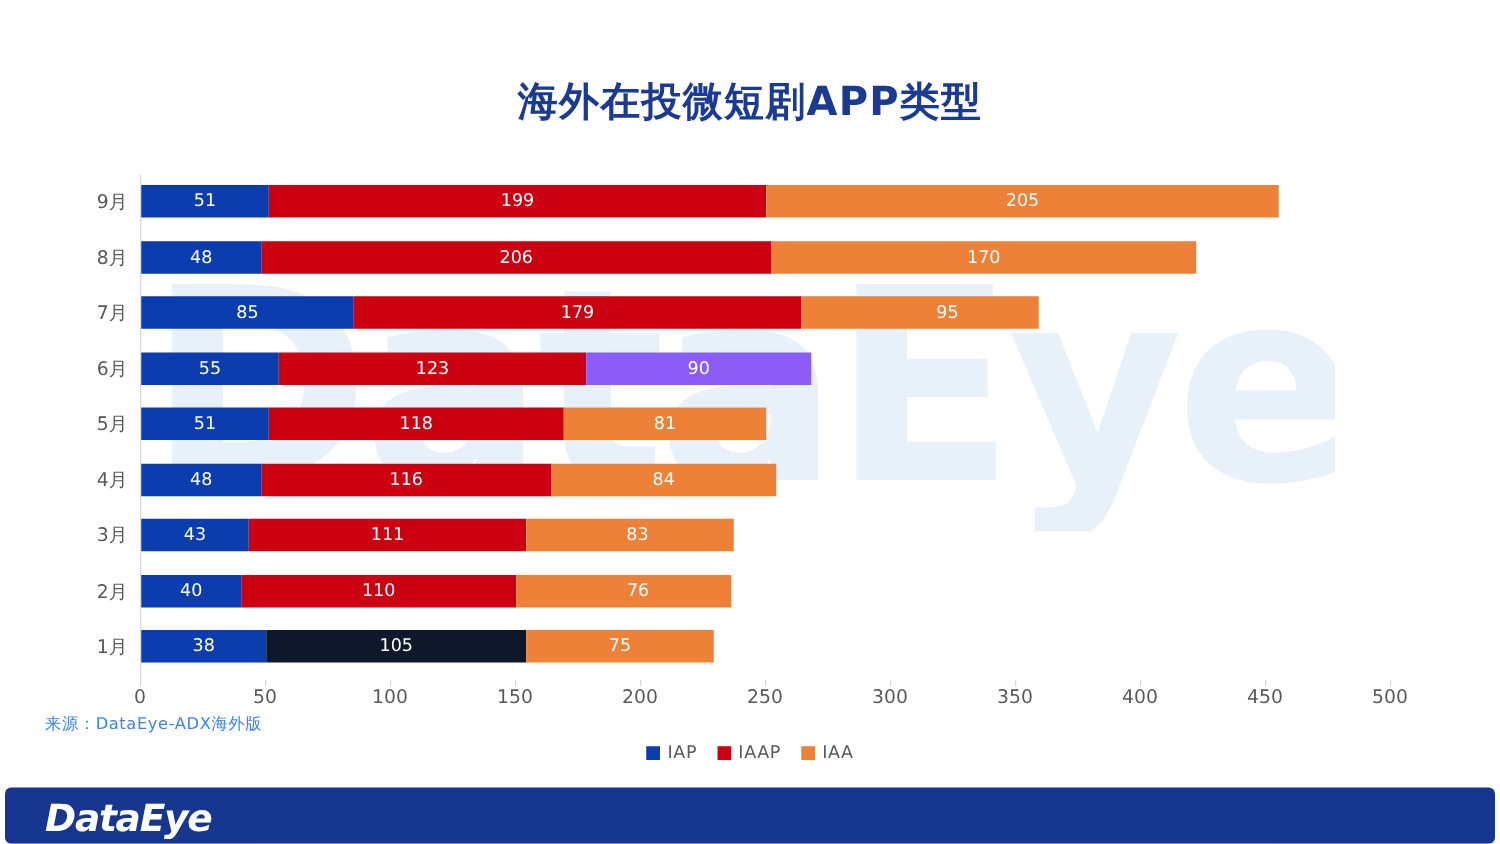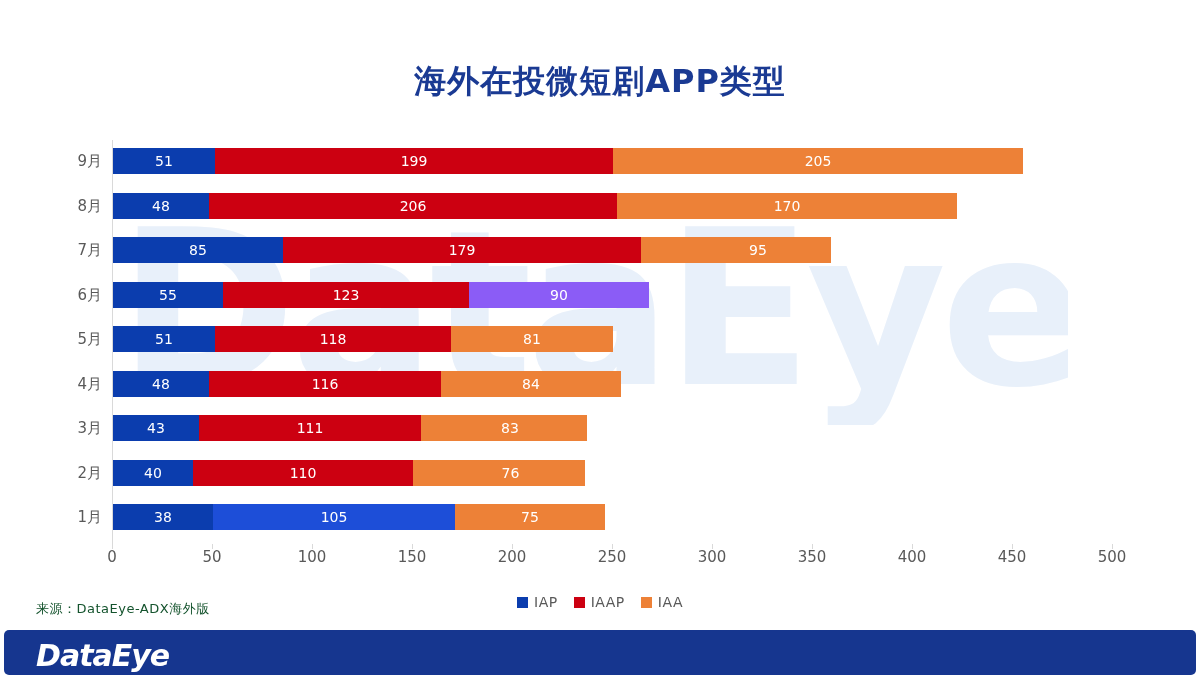--- a/index.html
+++ b/index.html
@@ -148,24 +148,24 @@
     font-family: "DejaVu Sans", sans-serif;
     font-size: 14px;
     color: #595959;
     letter-spacing: 0.5px;
   }
 
   
   #source-note {
     position: absolute;
     left: 36px;
-    top: 600px;
+    top: 570px;
     font-family: "DejaVu Sans", sans-serif;
     font-size: 13px;
-    color: #14532d;
+    color: #3b82f6;
     letter-spacing: 0.5px;
     z-index: 3;
   }
 
   
   #footer-bar {
     position: absolute;
     left: 4px;
     top: 630px;
     width: 1192px;
@@ -292,21 +292,21 @@
       </div>
       <div class="seg" style="width: 172px; background: rgb(237, 129, 55); padding-left: 23px;">
         <span>76</span>
       </div>
     </div>
     <div class="cat-label" style="top: 508px;">1月</div>
     <div class="bar-row" style="top: 504px;">
       <div class="seg" style="width: 100px; background: rgb(11, 61, 174);">
         <span>38</span>
       </div>
-      <div class="seg" style="width: 242px; background: #1d4ed8; text-align: center;">
+      <div class="seg" style="width: 208px; background: #0f172a; text-align: center;">
         <span>105</span>
       </div>
       <div class="seg" style="width: 150px; background: rgb(237, 129, 55);">
         <span>75</span>
       </div>
     </div>
     <div class="x-tick-mark" style="left: 112px;"></div>
     <div class="x-tick" style="left: 112px;">0</div>
     <div class="x-tick-mark" style="left: 212px;"></div>
     <div class="x-tick" style="left: 212px;">50</div>

